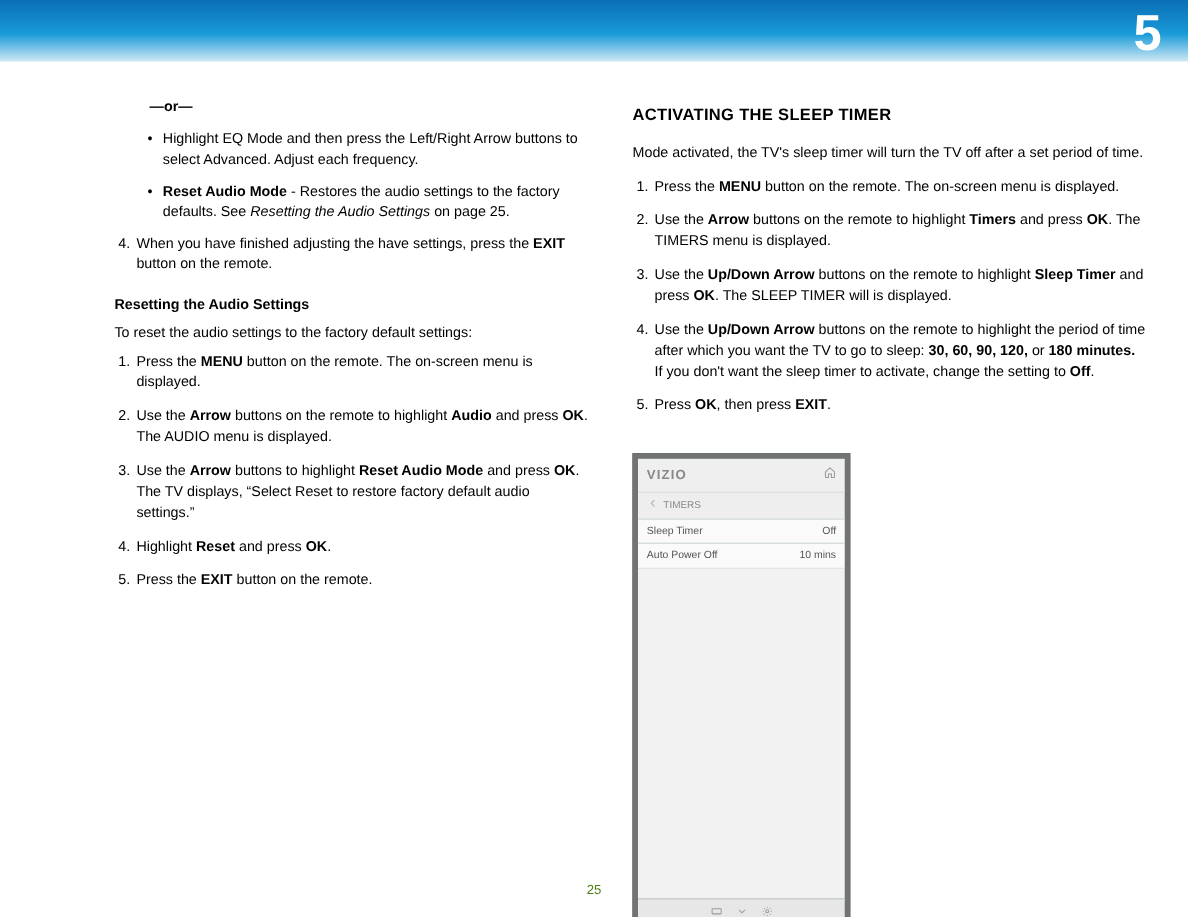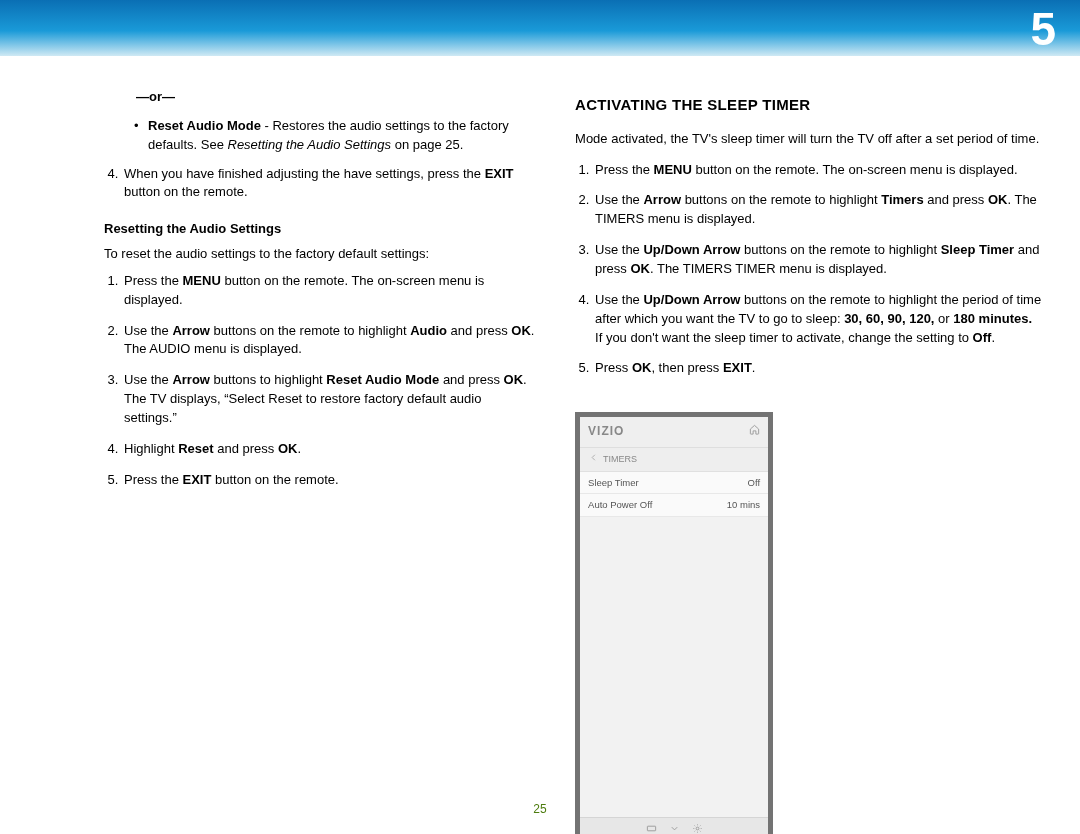--- a/index.html
+++ b/index.html
@@ -49,20 +49,21 @@
 <div class="banner">
   <div class="pagehead">5</div>
 </div>
 
 <div class="columns">
 
   <div class="col left">
     <div style="padding-left:30px">
       <div class="or-line">—or—</div>
       <ul>
+        <li>Highlight EQ Mode and then press the Left/Right Arrow buttons to select Advanced. Adjust each frequency.</li>
         <li>
           <span class="b">Reset Audio Mode</span><span> - Restores the audio settings to the factory defaults. See </span><span class="i">Resetting the Audio Settings</span><span> on page 25.</span>
         </li>
       </ul>
     </div>
     <ol start="4">
       <li>
         <span>When you have finished adjusting the have settings, press the </span><span class="b">EXIT</span><span> button on the remote.</span>
       </li>
     </ol>
@@ -93,21 +94,21 @@
       <h2 class="section">ACTIVATING THE SLEEP TIMER</h2>
       <div style="margin-bottom:12px">Mode activated, the TV's sleep timer will turn the TV off after a set period of time.</div>
       <ol>
         <li>
           <span>Press the </span><span class="b">MENU</span><span> button on the remote. The on-screen menu is displayed.</span>
         </li>
         <li>
           <span>Use the </span><span class="b">Arrow</span><span> buttons on the remote to highlight </span><span class="b">Timers</span><span> and press </span><span class="b">OK</span><span>. The TIMERS menu is displayed.</span>
         </li>
         <li>
-          <span>Use the </span><span class="b">Up/Down Arrow</span><span> buttons on the remote to highlight </span><span class="b">Sleep Timer</span><span> and press </span><span class="b">OK</span><span>. The TIMERS TIMER menu is displayed.</span>
+          <span>Use the </span><span class="b">Up/Down Arrow</span><span> buttons on the remote to highlight </span><span class="b">Sleep Timer</span><span> and press </span><span class="b">OK</span><span>. The SLEEP TIMER will is displayed.</span>
         </li>
         <li>
           <span>Use the </span><span class="b">Up/Down Arrow</span><span> buttons on the remote to highlight the period of time after which you want the TV to go to sleep: </span><span class="b">30, 60, 90, 120,</span><span> or </span><span class="b">180 minutes.</span><span> If you don't want the sleep timer to activate, change the setting to </span><span class="b">Off</span><span>.</span>
         </li>
         <li>
           <span>Press </span><span class="b">OK</span><span>, then press </span><span class="b">EXIT</span><span>.</span>
         </li>
       </ol>
     </div>
 

